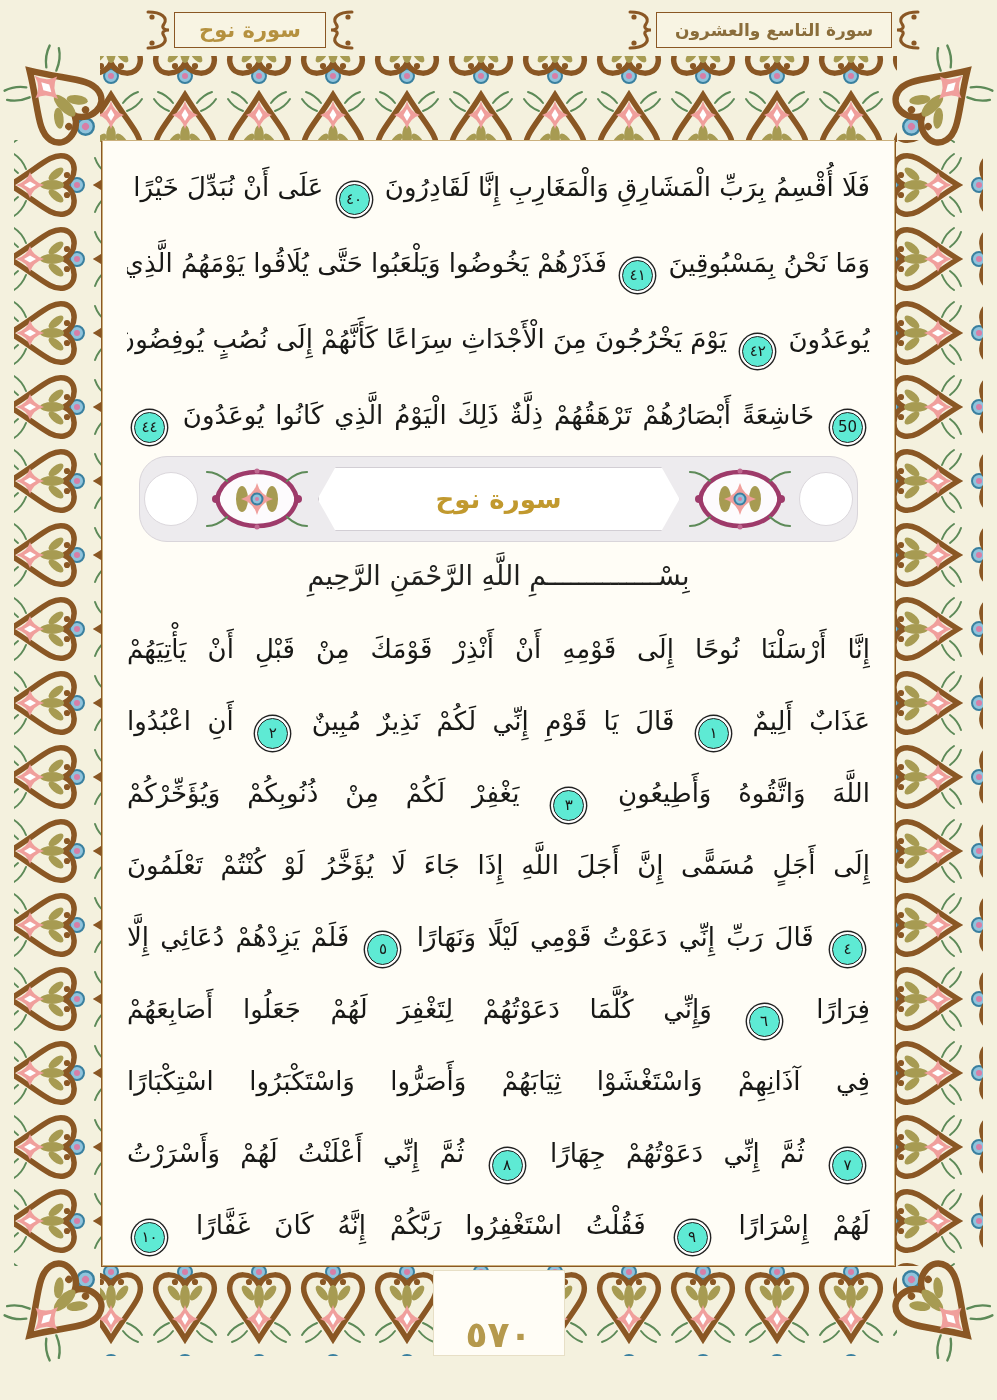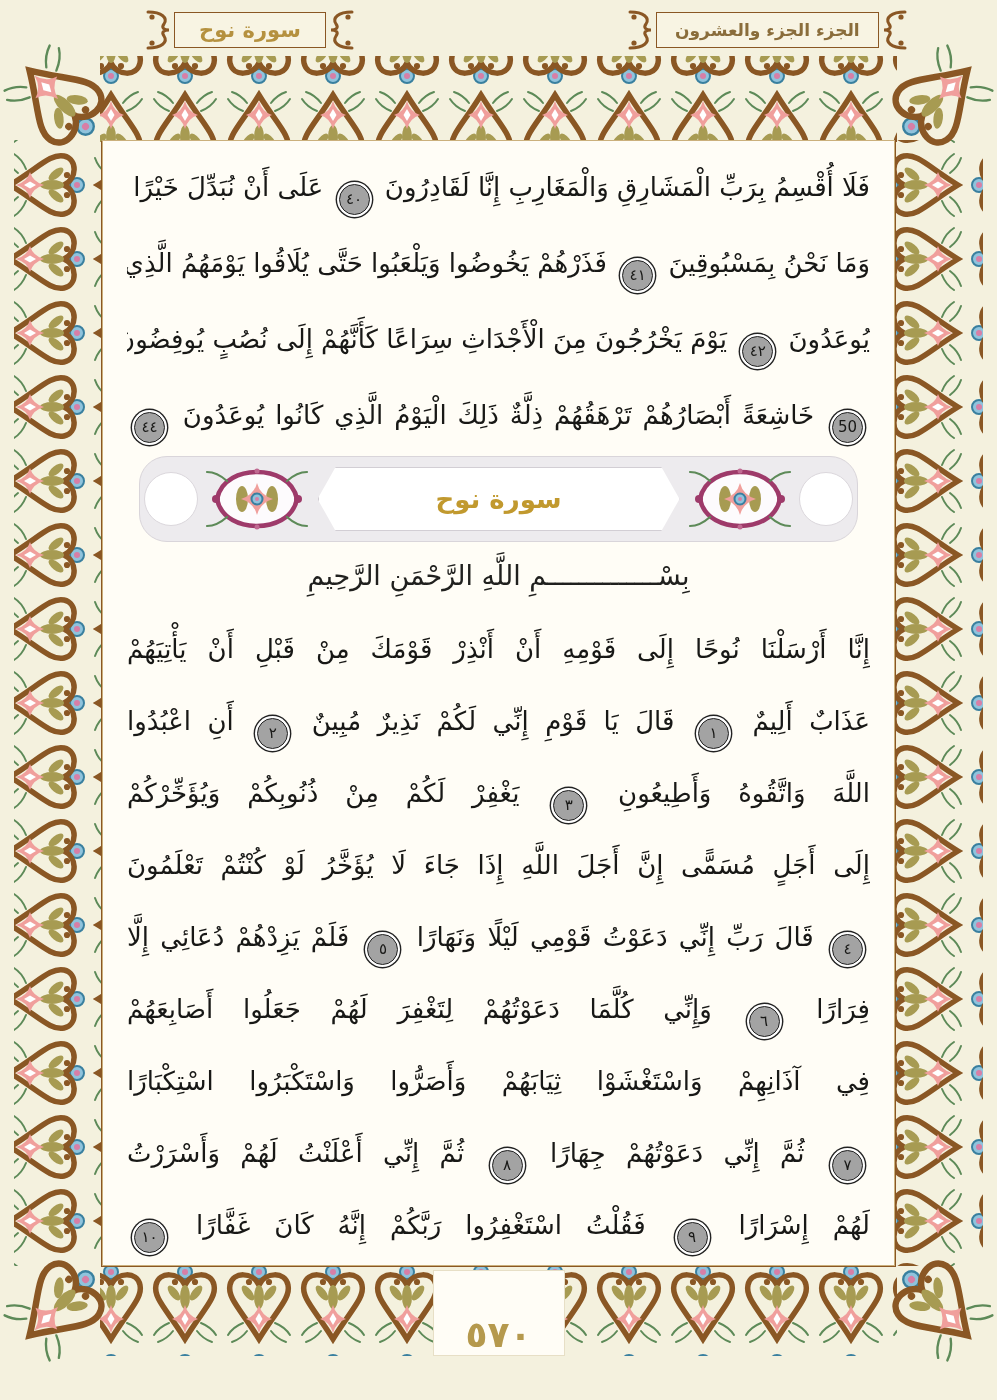--- a/index.html
+++ b/index.html
@@ -40,21 +40,21 @@
     direction:rtl;text-align:justify;text-align-last:justify;
     font-size:26px;color:var(--ink);height:76px;line-height:76px;
     white-space:nowrap;overflow:hidden;
   }
   .qblock-b .quran-line{height:72px;line-height:72px;}
   .ayah{
     display:inline-flex;align-items:center;justify-content:center;
     width:29px;height:29px;border:1.6px solid #222;border-radius:50%;
     box-shadow:0 0 0 2px #fff,0 0 0 3.4px #222;
     font-size:15px;line-height:1;vertical-align:-8px;margin:8px 7px;
-    background:#a3a3a3;
+    background:#5eead4;
   }
   
   .surah-band{
     position:relative;height:84px;margin:3px 12px 1px 12px;
     background:var(--band-bg);border:1px solid #d9d5da;border-radius:28px;
     display:flex;align-items:center;justify-content:center;
   }
   .band-cap{
     position:absolute;top:50%;transform:translateY(-50%);
     width:52px;height:52px;border-radius:50%;
@@ -138,21 +138,21 @@
       <circle cx="20" cy="35" r="2.6" fill="#8a5724"></circle>
   </svg>
 </div>
 
 <div class="cartouche cart-right" dir="rtl">
   <svg class="bracket" width="26" height="44" viewBox="0 0 26 44">
     <path d="M24,4 C10,4 4,10 8,16 C11,20 8,22 3,22 C8,22 11,24 8,28 C4,34 10,40 24,40" fill="none" stroke="#8a5724" stroke-width="3" stroke-linecap="round"></path>
     <circle cx="20" cy="9" r="2.6" fill="#8a5724"></circle>
       <circle cx="20" cy="35" r="2.6" fill="#8a5724"></circle>
   </svg>
-  <span class="cart-box">الجزء الجزء والعشرون</span>
+  <span class="cart-box">سورة التاسع والعشرون</span>
   <svg class="bracket" width="26" height="44" viewBox="0 0 26 44" style="transform:scaleX(-1)">
     <path d="M24,4 C10,4 4,10 8,16 C11,20 8,22 3,22 C8,22 11,24 8,28 C4,34 10,40 24,40" fill="none" stroke="#8a5724" stroke-width="3" stroke-linecap="round"></path>
     <circle cx="20" cy="9" r="2.6" fill="#8a5724"></circle>
       <circle cx="20" cy="35" r="2.6" fill="#8a5724"></circle>
   </svg>
 </div>
 
 <main class="text-area">
   <div class="qblock-a">
     <div class="quran-line">فَلَا أُقْسِمُ بِرَبِّ الْمَشَارِقِ وَالْمَغَارِبِ إِنَّا لَقَادِرُونَ <span class="ayah">٤٠</span> عَلَى أَنْ نُبَدِّلَ خَيْرًا مِنْهُمْ</div>

